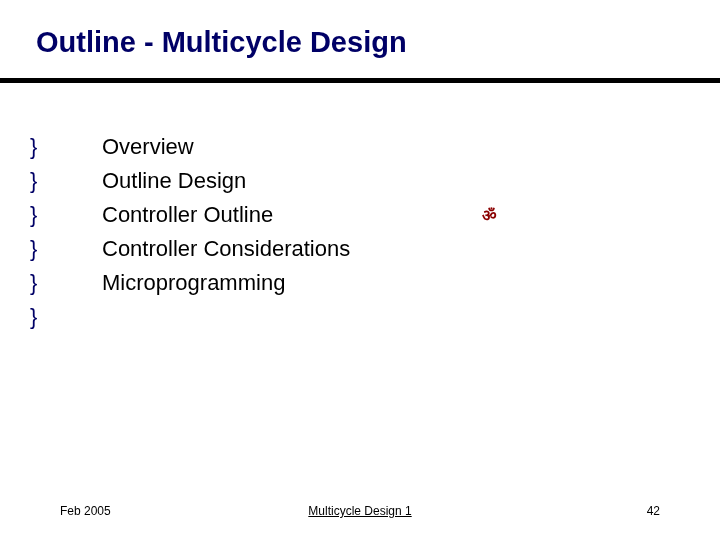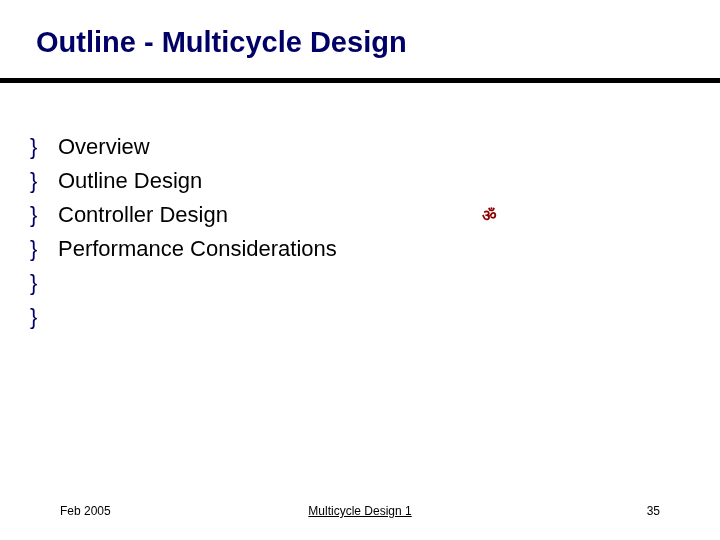--- a/index.html
+++ b/index.html
@@ -37,21 +37,21 @@
     font-size: 22px;
     color: #000;
   }
   .bullet {
     display: inline-block;
     width: 28px;
     color: #000066;
     font-size: 22px;
     text-align: left;
   }
-  .item-text { flex: 0 0 auto; }
+  .item-text { flex: 0 0 auto; margin-left: 44px; }
   .marker {
     position: absolute;
     left: 452px;
     top: 74px;
     color: #8b0000;
     font-size: 16px;
     font-weight: bold;
   }
   .footer {
     position: absolute;
@@ -80,35 +80,36 @@
     <div class="row">
       <span class="bullet">}</span>
       <span class="item-text">Overview</span>
     </div>
     <div class="row">
       <span class="bullet">}</span>
       <span class="item-text">Outline Design</span>
     </div>
     <div class="row">
       <span class="bullet">}</span>
-      <span class="item-text">Controller Design</span>
+      <span class="item-text">Controller Outline</span>
     </div>
     <div class="row">
       <span class="bullet">}</span>
-      <span class="item-text">Performance Considerations</span>
+      <span class="item-text">Controller Considerations</span>
     </div>
     <div class="row">
       <span class="bullet">}</span>
+      <span class="item-text">Microprogramming</span>
     </div>
     <div class="row">
       <span class="bullet">}</span>
     </div>
 
     <span class="marker">ॐ</span>
   </div>
 
   <div class="footer">
     <span>Feb 2005</span>
     <span class="center">Multicycle Design 1</span>
-    <span>35</span>
+    <span>42</span>
   </div>
 
 </div>
 
 </body></html>

